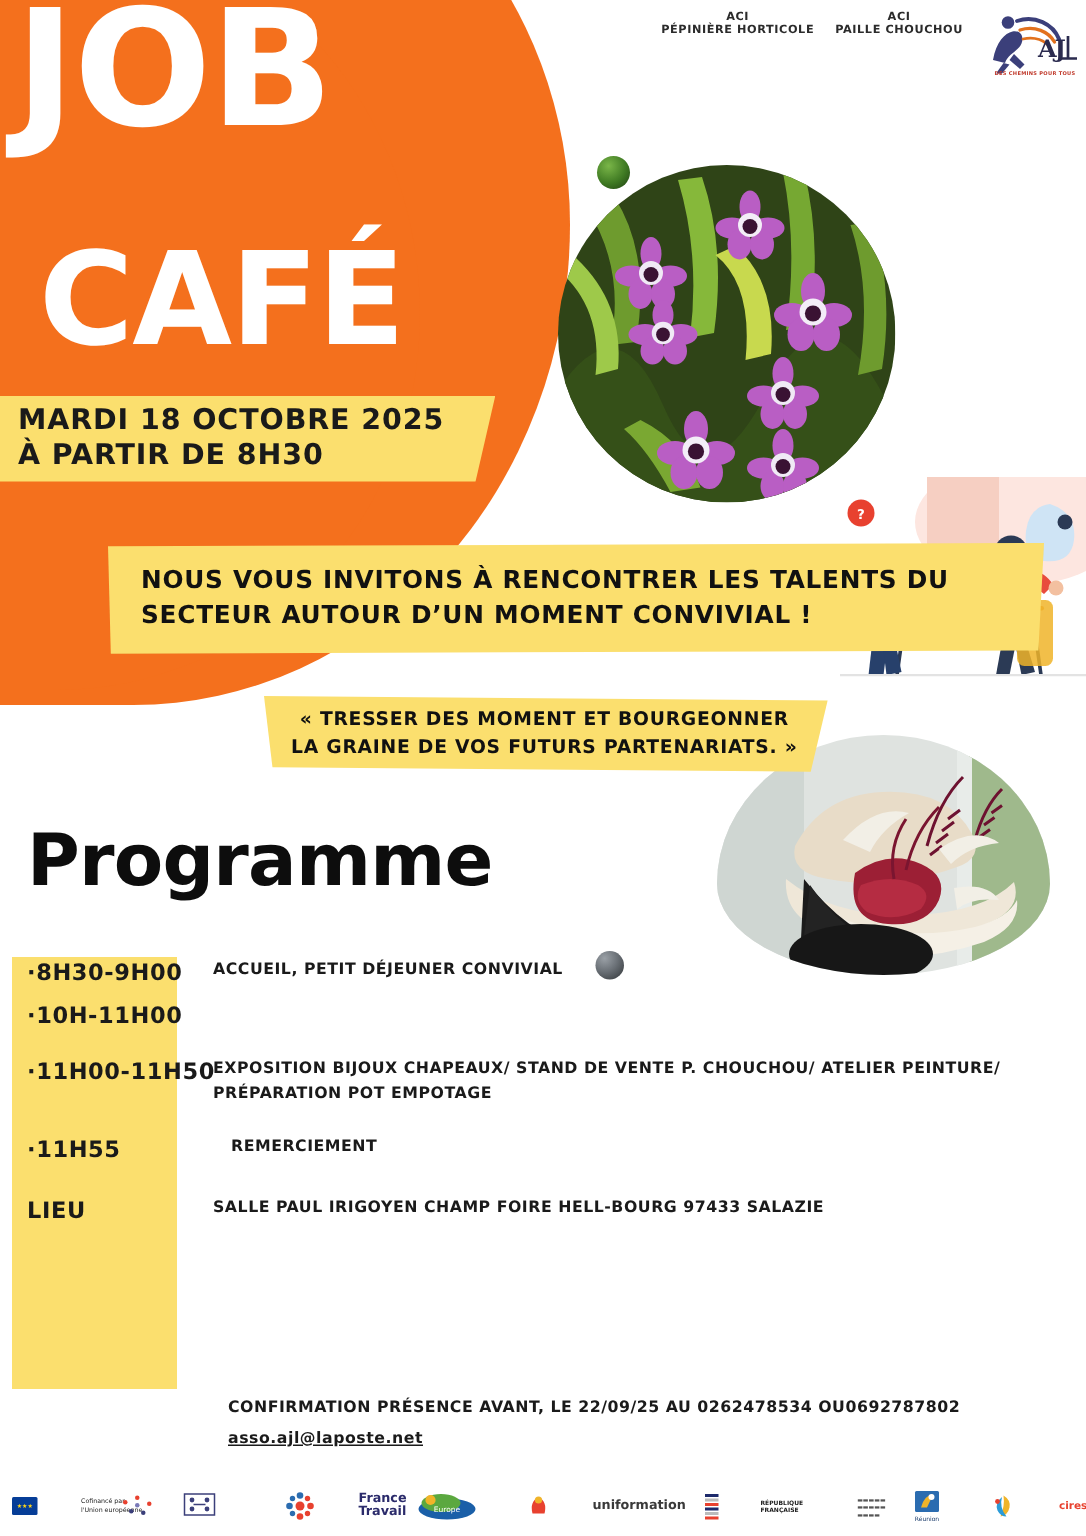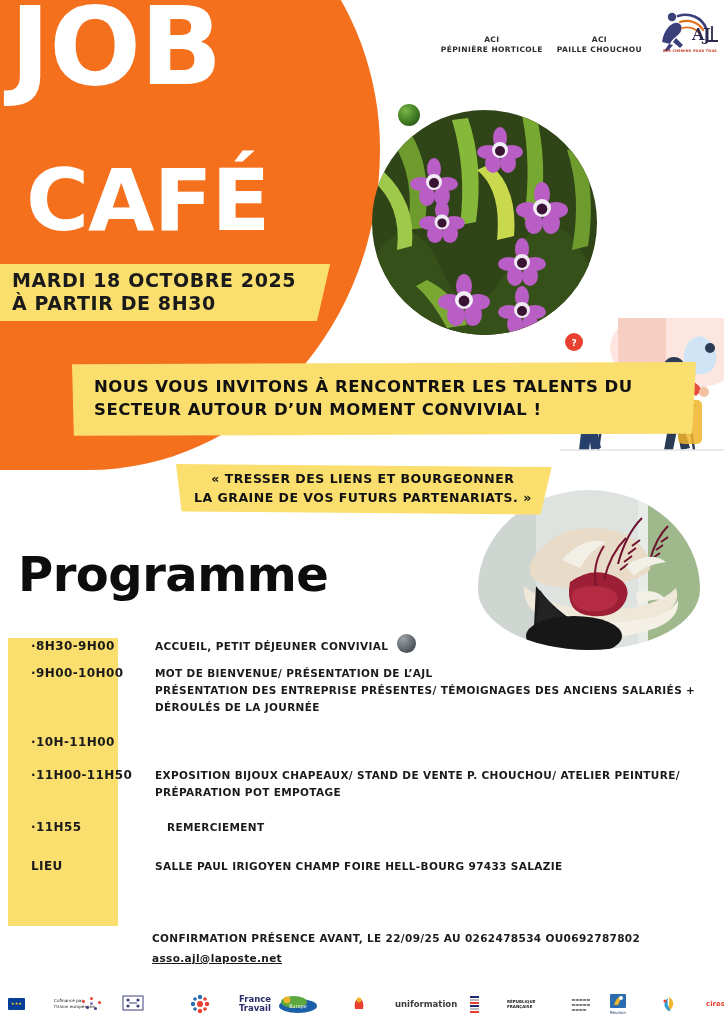--- a/index.html
+++ b/index.html
@@ -20,21 +20,21 @@
   .orange-blob2{
     position:absolute;left:-160px;top:-40px;
     width:440px;height:500px;background:#f4701d;
     border-radius:0 50% 55% 0 / 0 50% 50% 0;
     z-index:1;
   }
 
   
   .header{
     position:absolute;top:6px;left:430px;width:294px;height:48px;
-    display:flex;align-items:flex-end;justify-content:flex-end;gap:14px;z-index:6;
+    display:flex;align-items:flex-start;justify-content:flex-end;gap:14px;z-index:6;
   }
   .aci-block{text-align:center;line-height:1.25;}
   .aci-block .l1{font-size:7.5px;font-weight:bold;letter-spacing:.4px;color:#2b2b2b;}
   .aci-block .l2{font-size:7.5px;font-weight:bold;letter-spacing:.4px;color:#2b2b2b;white-space:nowrap;}
   .ajl-logo{width:68px;height:46px;position:relative;}
   .ajl-tag{
     position:absolute;bottom:1px;left:2px;width:64px;text-align:center;
     font-size:3.4px;font-weight:bold;color:#c0392b;letter-spacing:.2px;
   }
 
@@ -124,21 +124,21 @@
   .sched-band{
     position:absolute;left:8px;top:638px;width:110px;height:288px;
     background:#fbdf6e;z-index:2;
   }
   .sched{
     position:absolute;left:8px;top:638px;width:700px;z-index:4;
   }
   .row{display:flex;align-items:flex-start;margin-bottom:10px;}
   .row .time{
     width:110px;flex:0 0 110px;box-sizing:border-box;padding-left:10px;padding-top:1px;
-    font-size:12px;font-weight:bold;color:#1a1a1a;letter-spacing:.4px;white-space:nowrap;margin-left:13px;
+    font-size:15px;font-weight:bold;color:#1a1a1a;letter-spacing:.4px;white-space:nowrap;
   }
   .row .desc{
     flex:1;padding-left:24px;
     font-size:10.5px;font-weight:bold;color:#1a1a1a;letter-spacing:.35px;line-height:1.62;
   }
   .row .desc .ln{display:block;}
   .row.gap-s{margin-bottom:18px;}
   .row.gap-m{margin-bottom:22px;gap:12px;}
 
   .confirm{
@@ -340,21 +340,21 @@
       <path d="M0 132 L164 132" stroke="#e3e3e3" stroke-width="1.5"></path>
     </svg>
   </div>
 
   <div class="invite-banner">
     <div>NOUS VOUS INVITONS À RENCONTRER LES TALENTS DU</div>
     <div>SECTEUR AUTOUR D’UN MOMENT CONVIVIAL !</div>
   </div>
 
   <div class="quote-ribbon">
-    <div>« TRESSER DES LIENS ET BOURGEONNER</div>
+    <div>« TRESSER DES MOMENT ET BOURGEONNER</div>
     <div>LA GRAINE DE VOS FUTURS PARTENARIATS. »</div>
   </div>
 
   <div class="hat-photo">
     <svg width="222" height="160" viewBox="0 0 222 160">
       <rect width="222" height="160" fill="#dfe3e0"></rect>
       <rect x="0" y="0" width="58" height="160" fill="#cfd6d2"></rect>
       <rect x="168" y="0" width="54" height="160" fill="#9fb98c"></rect>
       <rect x="160" y="0" width="10" height="160" fill="#e8ece9"></rect>
       <path d="M52 74 q18 -34 58 -36 q44 -2 60 28 q8 16 -10 22 q-44 16 -86 8 q-26 -4 -22 -22 Z" fill="#e8dcc8"></path>
@@ -387,28 +387,20 @@
   <div class="sphere"></div>
 
   <div class="sched">
     <div class="row">
       <div class="time">·8H30-9H00</div>
       <div class="desc">
         <span class="ln">ACCUEIL, PETIT DÉJEUNER CONVIVIAL</span>
       </div>
     </div>
 
-    <div class="row gap-s">
-      <div class="time">·9H00-10H00</div>
-      <div class="desc">
-        <span class="ln">MOT DE BIENVENUE/ PRÉSENTATION DE L’AJL</span>
-        <span class="ln">PRÉSENTATION DES ENTREPRISE PRÉSENTES/ TÉMOIGNAGES DES ANCIENS SALARIÉS +</span>
-        <span class="ln">DÉROULÉS DE LA JOURNÉE</span>
-      </div>
-    </div>
 
     <div class="row gap-s">
       <div class="time">·10H-11H00</div>
     </div>
 
     <div class="row gap-s">
       <div class="time">·11H00-11H50</div>
       <div class="desc">
         <span class="ln">EXPOSITION BIJOUX CHAPEAUX/ STAND DE VENTE P. CHOUCHOU/ ATELIER PEINTURE/</span>
         <span class="ln">PRÉPARATION POT EMPOTAGE</span>

